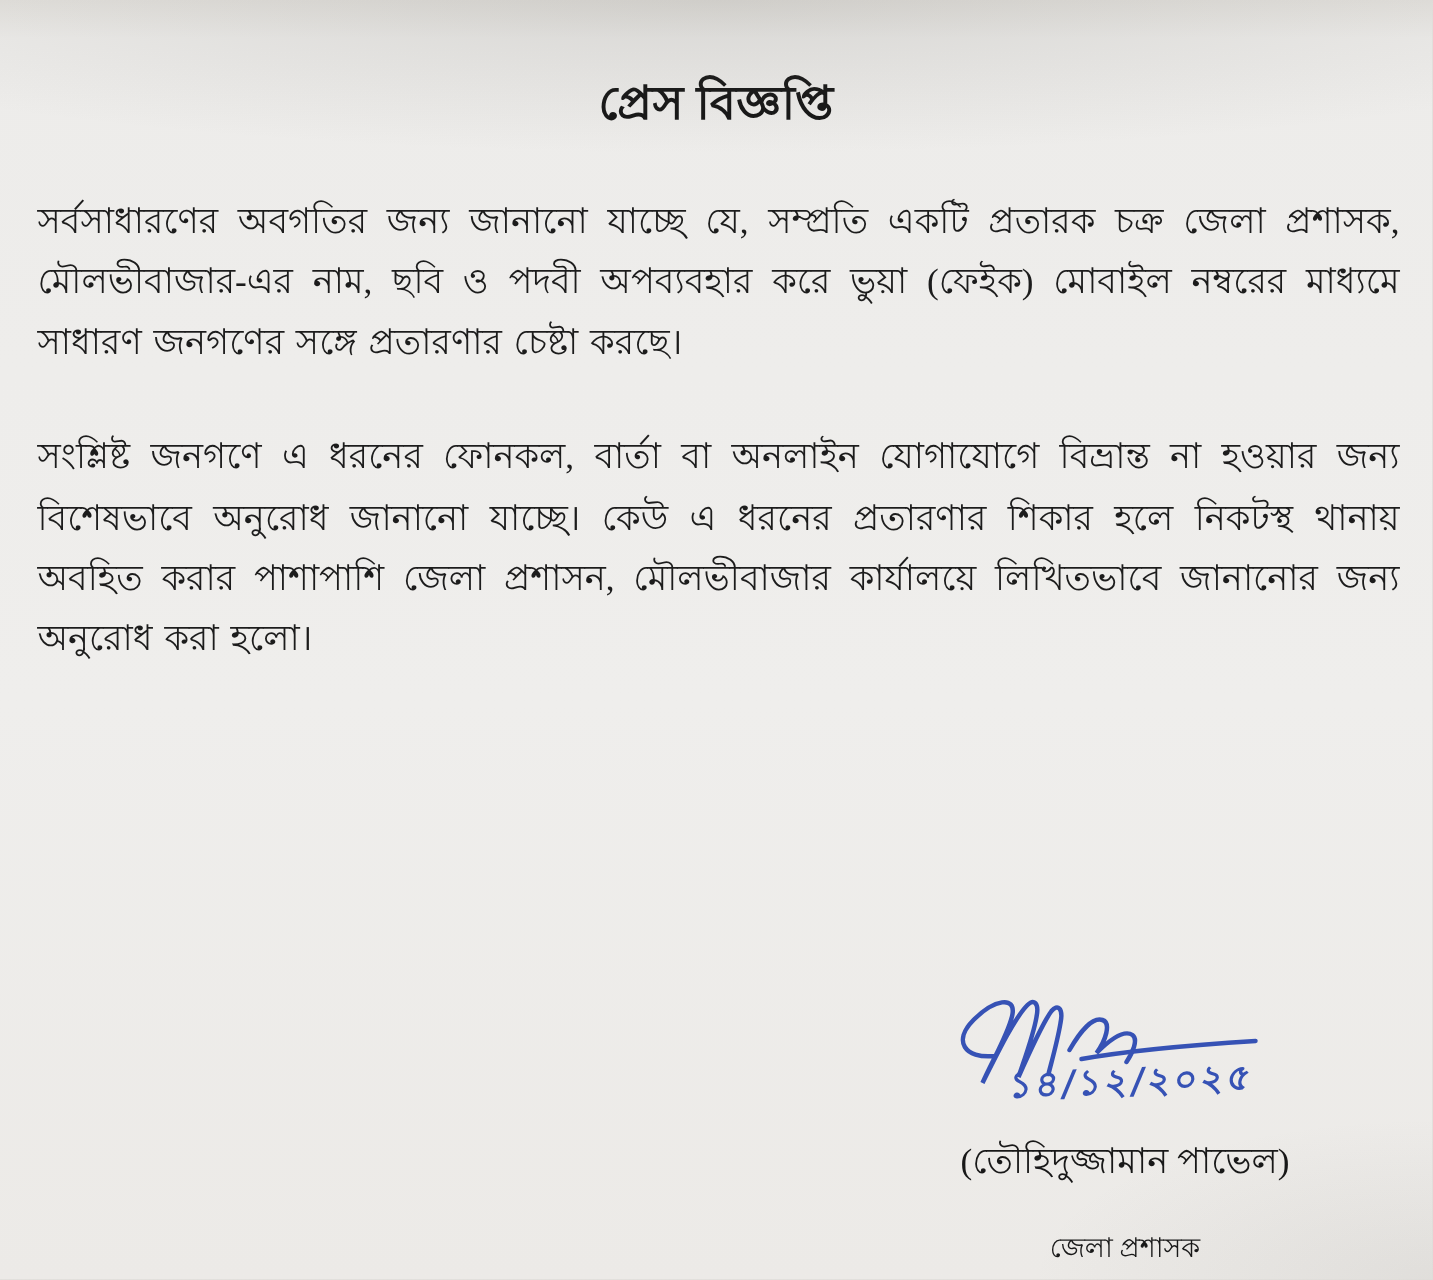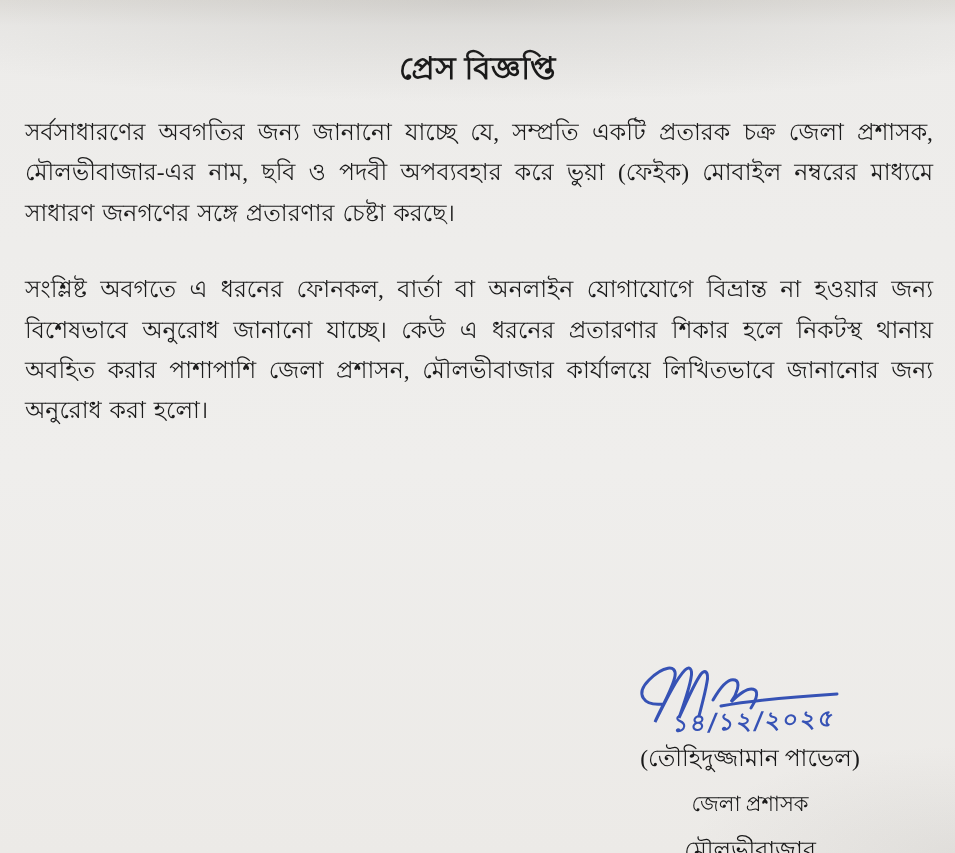--- a/index.html
+++ b/index.html
@@ -38,21 +38,21 @@
     text-align: center;
     font-size: 31px;
     font-weight: 700;
     letter-spacing: 0.5px;
     color: #141414;
   }
   .body-text {
     position: absolute;
     left: 25px;
     right: 22px;
-    top: 112px;
+    top: 128px;
     font-family: Liberation Serif, serif;
   }
   .body-text p {
     margin: 0 0 36px 0;
     font-size: 23.5px;
     line-height: 1.72;
     text-align: justify;
     color: #1c1c1c;
     word-spacing: 2px;
   }
@@ -84,44 +84,44 @@
     font-weight: 600;
     color: #3652b5;
     transform: skewX(-8deg) rotate(-2deg);
     letter-spacing: 2px;
     white-space: nowrap;
     font-family: "DejaVu Sans", sans-serif;
   }
   .sig-name {
     font-size: 23.5px;
     color: #181818;
-    margin-top: 2px;
+    margin-top: 18px;
     white-space: nowrap;
   }
   .sig-designation {
-    font-size: 21px;
+    font-size: 18px;
     color: #181818;
-    margin-top: 9px;
+    margin-top: 23px;
   }
   .sig-district {
     font-size: 23.5px;
     color: #181818;
     margin-top: 9px;
   }
 </style>
 </head>
 <body>
 
 <div class="page">
 
   <h1 class="doc-title">প্রেস বিজ্ঞপ্তি</h1>
 
   <div class="body-text">
     <p>সর্বসাধারণের অবগতির জন্য জানানো যাচ্ছে যে, সম্প্রতি একটি প্রতারক চক্র জেলা প্রশাসক, মৌলভীবাজার-এর নাম, ছবি ও পদবী অপব্যবহার করে ভুয়া (ফেইক) মোবাইল নম্বরের মাধ্যমে সাধারণ জনগণের সঙ্গে প্রতারণার চেষ্টা করছে।</p>
-    <p>সংশ্লিষ্ট অবগতে এ ধরনের ফোনকল, বার্তা বা অনলাইন যোগাযোগে বিভ্রান্ত না হওয়ার জন্য বিশেষভাবে অনুরোধ জানানো যাচ্ছে। কেউ এ ধরনের প্রতারণার শিকার হলে নিকটস্থ থানায় অবহিত করার পাশাপাশি জেলা প্রশাসন, মৌলভীবাজার কার্যালয়ে লিখিতভাবে জানানোর জন্য অনুরোধ করা হলো।</p>
+    <p>সংশ্লিষ্ট জনগণে এ ধরনের ফোনকল, বার্তা বা অনলাইন যোগাযোগে বিভ্রান্ত না হওয়ার জন্য বিশেষভাবে অনুরোধ জানানো যাচ্ছে। কেউ এ ধরনের প্রতারণার শিকার হলে নিকটস্থ থানায় অবহিত করার পাশাপাশি জেলা প্রশাসন, মৌলভীবাজার কার্যালয়ে লিখিতভাবে জানানোর জন্য অনুরোধ করা হলো।</p>
   </div>
 
   <div class="signature-block">
     <div class="sig-art">
       <svg class="sig-svg" width="250" height="70" viewBox="0 0 250 70" fill="none" stroke="#3652b5" stroke-width="3" stroke-linecap="round">
         <path d="M38 44 C18 46, 10 34, 24 20 C38 6, 52 4, 50 16 C48 28, 36 48, 30 62 C42 38, 52 18, 60 10 C64 6, 68 8, 66 18 C64 30, 58 46, 54 58 C62 40, 70 22, 76 14 C80 9, 84 12, 82 22 C80 34, 76 48, 74 56"></path>
         <path d="M88 40 C96 26, 104 18, 110 20 C116 22, 112 34, 106 42 C114 34, 124 26, 130 30 C134 33, 130 42, 126 48"></path>
         <path d="M96 46 C130 40, 180 36, 212 34"></path>
       </svg>
       <div class="sig-date">১৪/১২/২০২৫</div>

